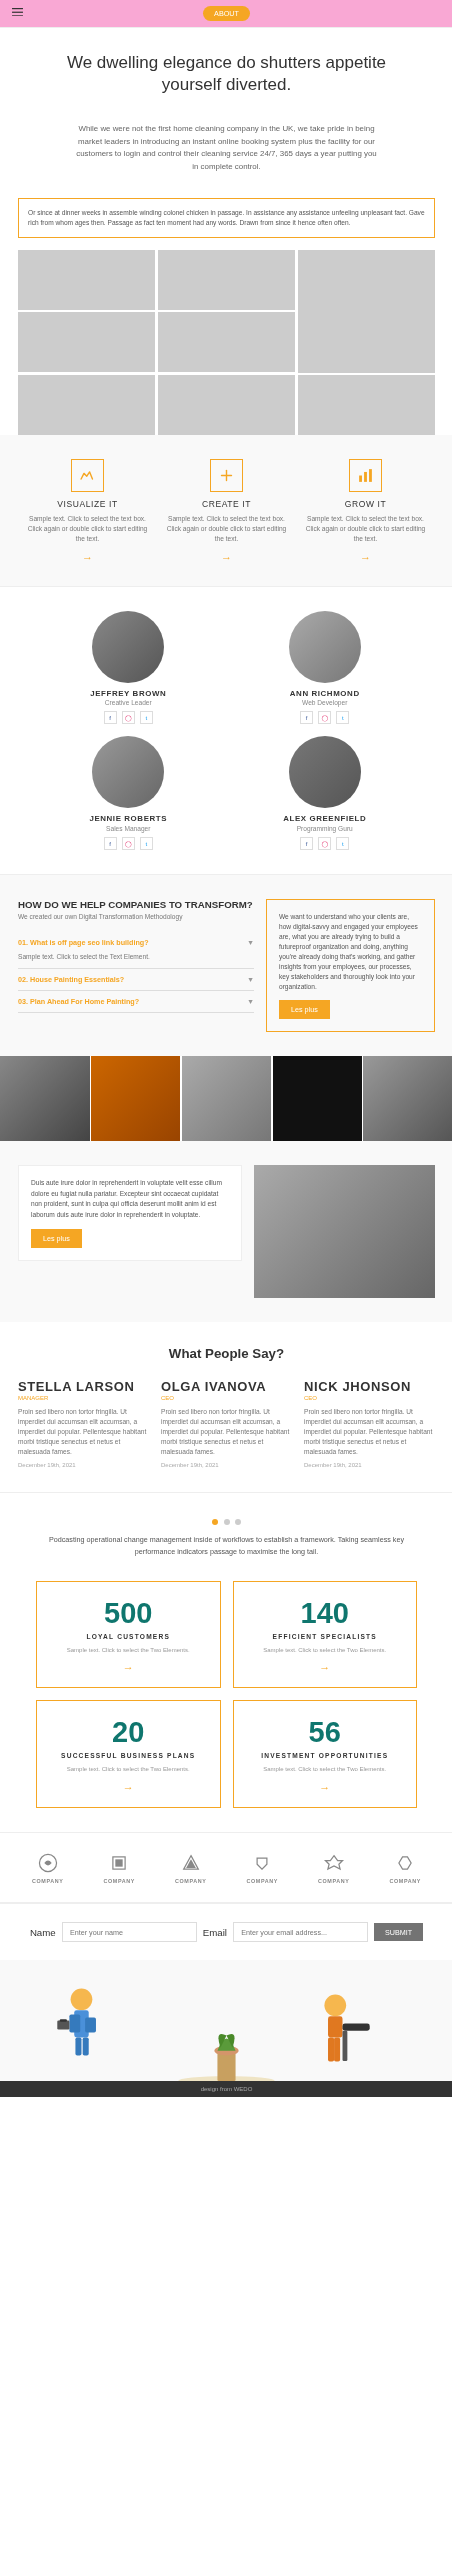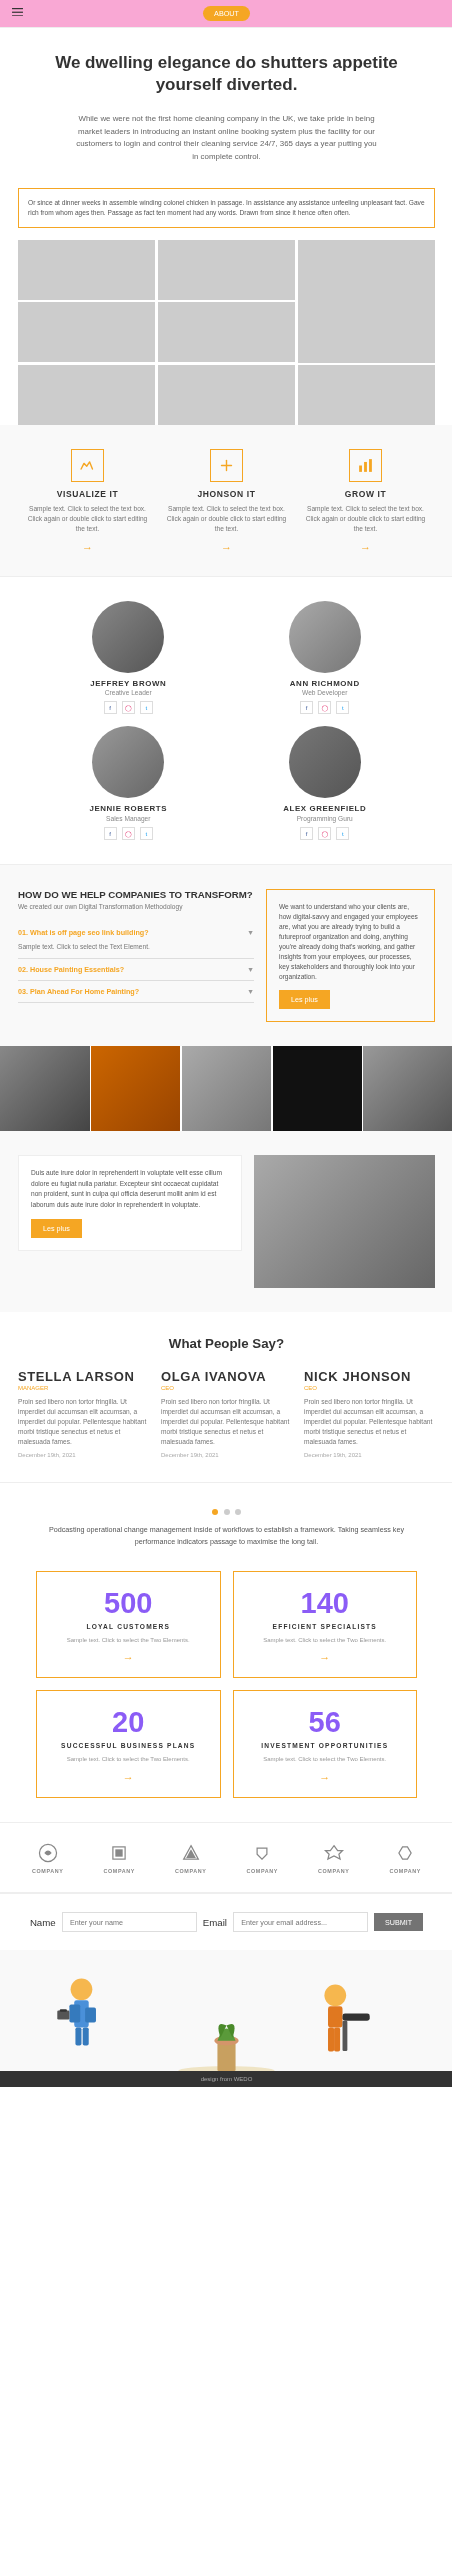--- a/index.html
+++ b/index.html
@@ -4,21 +4,21 @@
   <style>
     * { box-sizing: border-box; margin: 0; padding: 0; }
     body { font-family: Arial, sans-serif; background: #fff; color: #333; width: 453px; margin: 0 auto; overflow-x: hidden; }
 
     
     .header { background: #f9a8d4; padding: 6px 12px; display: flex; justify-content: center; align-items: center; border-bottom: 0.6px solid #eee; }
     .header-btn { background: #f5a623; color: #fff; border: none; padding: 3px 11px; border-radius: 12px; font-size: 7.2px; cursor: pointer; }
 
     
     .hero { text-align: center; padding: 24px 48px 12px; }
-    .hero h1 { font-size: 17px; font-weight: bold; line-height: 1.3; margin-bottom: 17px; }
+    .hero h1 { font-size: 17px; font-weight: normal; line-height: 1.3; margin-bottom: 27px; }
     .hero p { font-size: 7.9px; color: #666; line-height: 1.6; max-width: 302px; margin: 0 auto; }
 
     
     .text-box-outlined { border: 1.2px solid #f5a623; padding: 9px; margin: 12px 18px; font-size: 6.6px; color: #555; line-height: 1.5; }
 
     
     .image-grid { display: grid; grid-template-columns: repeat(3, 1fr); gap: 2.4px; margin: 0 18px; }
     .image-grid .img-cell { background: #ccc; height: 60px; position: relative; overflow: hidden; }
     .image-grid .img-cell.tall { grid-row: span 2; height: 123px; }
 
@@ -30,21 +30,21 @@
     .img-team { background: linear-gradient(135deg, #999, #666); }
     .img-woman { background: linear-gradient(135deg, #aaa, #888); }
     .img-orange-block { background: #f5a623; }
     .img-person3 { background: linear-gradient(135deg, #777, #555); }
 
     
     .features { display: flex; justify-content: space-around; padding: 24px 18px; background: #f9f9f9; }
     .feature-item { text-align: center; width: 121px; }
     .feature-icon { width: 33px; height: 33px; border: 1.2px solid #f5a623; display: flex; align-items: center; justify-content: center; margin: 0 auto 7.2px; }
     .feature-icon svg { width: 17px; height: 17px; fill: #f5a623; }
-    .feature-title { font-size: 8.5px; font-weight: bold; margin-bottom: 4.8px; letter-spacing: 0.6px; }
+    .feature-title { font-size: 8.5px; font-weight: normal; margin-bottom: 4.8px; letter-spacing: 0.6px; }
     .feature-desc { font-size: 6.6px; color: #777; line-height: 1.5; margin-bottom: 6px; }
     .arrow-link { color: #f5a623; font-size: 11px; cursor: pointer; }
 
     
     .team { display: grid; grid-template-columns: 1fr 1fr; gap: 12px; padding: 24px 36px; }
     .team-member { text-align: center; }
     .team-photo { width: 72px; height: 72px; border-radius: 50%; margin: 0 auto 6px; background: #ccc; overflow: hidden; }
     .photo-j { background: linear-gradient(135deg, #888, #555); }
     .photo-a { background: linear-gradient(135deg, #aaa, #777); }
     .photo-jn { background: linear-gradient(135deg, #999, #666); }
@@ -92,21 +92,21 @@
     .testimonial-name { font-size: 13px; font-weight: bold; letter-spacing: 0.6px; margin-bottom: 1.2px; }
     .testimonial-role { font-size: 6px; color: #f5a623; margin-bottom: 6px; }
     .testimonial-text { font-size: 6.6px; color: #777; line-height: 1.5; margin-bottom: 4.8px; }
     .testimonial-date { font-size: 6px; color: #aaa; }
 
     
     .stats-intro { text-align: center; padding: 18px 48px 12px; font-size: 7.2px; color: #555; line-height: 1.6; }
     .orange-dot-btn { background: #f5a623; color: #fff; border: none; width: 6px; height: 6px; border-radius: 50%; display: inline-block; margin: 0 1.8px; cursor: pointer; }
     .stats-grid { display: grid; grid-template-columns: 1fr 1fr; gap: 12px; padding: 12px 36px 24px; }
     .stat-card { border: 1.2px solid #f5a623; padding: 15px 12px; text-align: center; }
-    .stat-number { font-size: 29px; font-weight: bold; color: #8b5cf6; }
+    .stat-number { font-size: 29px; font-weight: bold; color: #0f766e; }
     .stat-label { font-size: 6.6px; font-weight: bold; letter-spacing: 1.2px; color: #333; margin-top: 3px; margin-bottom: 6px; }
     .stat-desc { font-size: 6px; color: #999; line-height: 1.4; margin-bottom: 6px; }
 
     
     .partners { display: flex; justify-content: space-around; align-items: center; padding: 18px 12px; border-top: 0.6px solid #eee; border-bottom: 0.6px solid #eee; }
     .partner-logo { text-align: center; }
     .partner-icon { width: 24px; height: 24px; margin: 0 auto 3px; display: flex; align-items: center; justify-content: center; }
     .partner-name { font-size: 5.4px; font-weight: bold; letter-spacing: 0.6px; color: #888; }
 
     
@@ -172,21 +172,21 @@
     <div class="arrow-link">→</div>
   </div>
 
   <div class="feature-item">
     <div class="feature-icon">
       <svg viewBox="0 0 24 24" xmlns="http://www.w3.org/2000/svg">
         <line x1="12" y1="5" x2="12" y2="19" stroke="#f5a623" stroke-width="2" stroke-linecap="round"></line>
         <line x1="5" y1="12" x2="19" y2="12" stroke="#f5a623" stroke-width="2" stroke-linecap="round"></line>
       </svg>
     </div>
-    <div class="feature-title">JHONSON IT</div>
+    <div class="feature-title">CREATE IT</div>
     <div class="feature-desc">Sample text. Click to select the text box. Click again or double click to start editing the text.</div>
     <div class="arrow-link">→</div>
   </div>
 
   <div class="feature-item">
     <div class="feature-icon">
       <svg viewBox="0 0 24 24" xmlns="http://www.w3.org/2000/svg">
         <rect x="3" y="12" width="4" height="9" fill="#f5a623"></rect>
         <rect x="10" y="7" width="4" height="14" fill="#f5a623"></rect>
         <rect x="17" y="3" width="4" height="18" fill="#f5a623"></rect>

